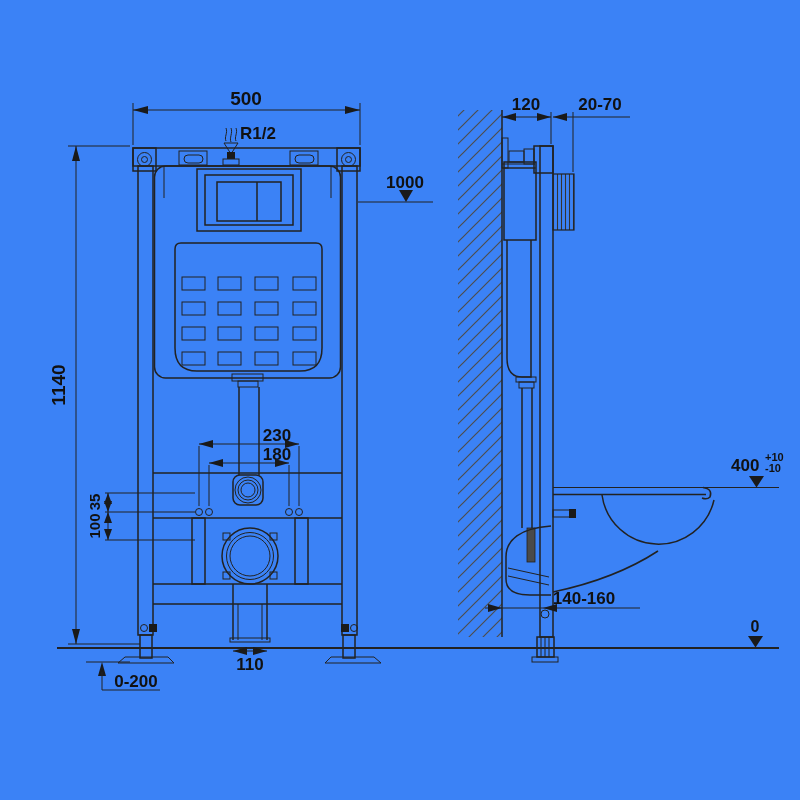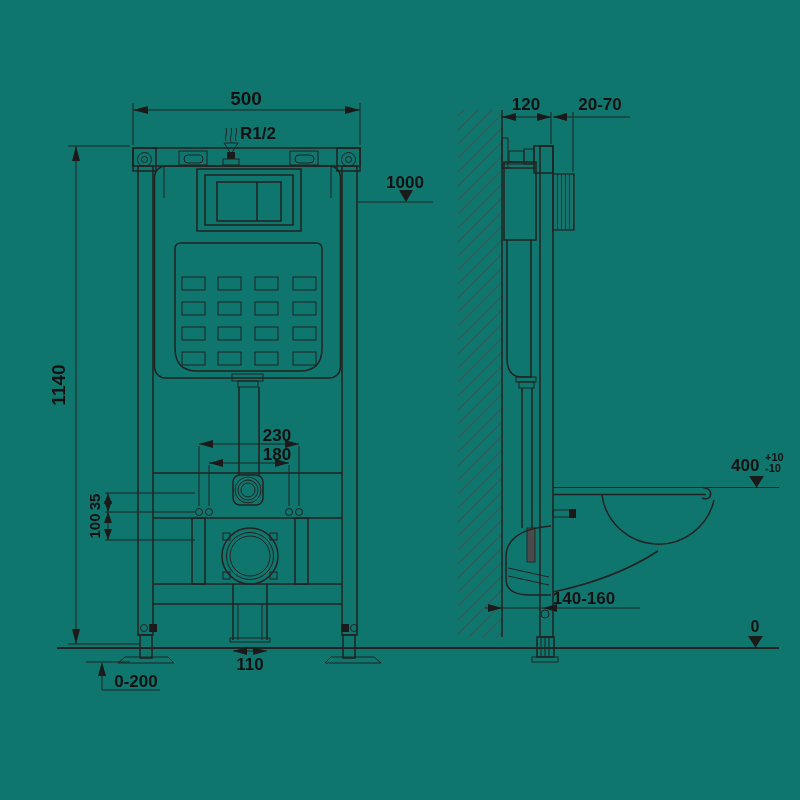--- a/index.html
+++ b/index.html
@@ -1,16 +1,16 @@
 <!DOCTYPE html>
 <html><head>
 <meta charset="utf-8">
 <style>
   html,body{margin:0;padding:0;background:#fff;}
-  .canvas{width:800px;height:800px;background:#0f766e;position:relative;}
+  .canvas{width:800px;height:800px;background:#3b82f6;position:relative;}
   svg{display:block;}
   .ln{fill:none;stroke:#222;stroke-width:1.5;}
   .thin{fill:none;stroke:#222;stroke-width:1;}
   .thick{fill:none;stroke:#222;stroke-width:2.2;}
   .fl{fill:#1a1a1a;stroke:none;}
   .darkfill{fill:#4a4a4a;stroke:#222;stroke-width:0.8;}
   text{font-family:"Liberation Sans","DejaVu Sans",sans-serif;font-weight:bold;fill:#111;}
   .t19{font-size:19px;} .t17{font-size:17px;} .t16{font-size:16px;}
   .t15{font-size:15px;} .t11{font-size:11px;}
   .mid{text-anchor:middle;}

